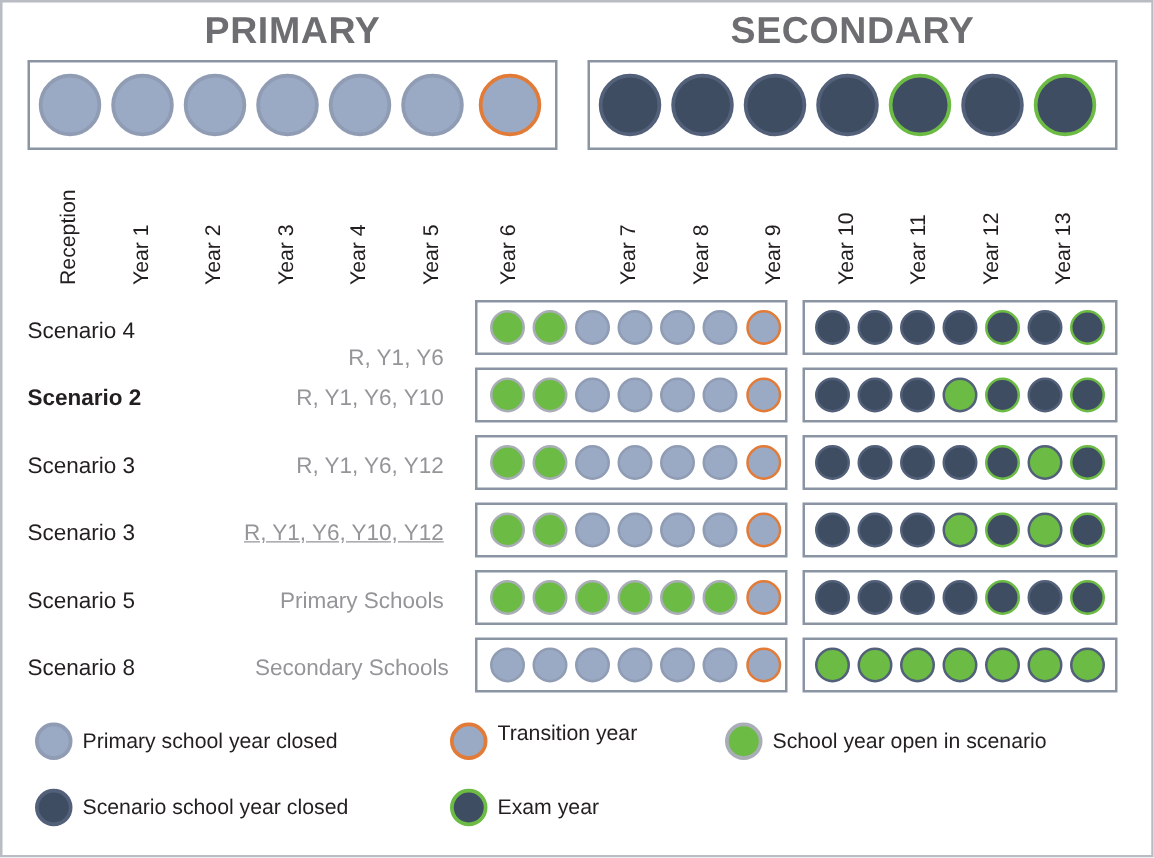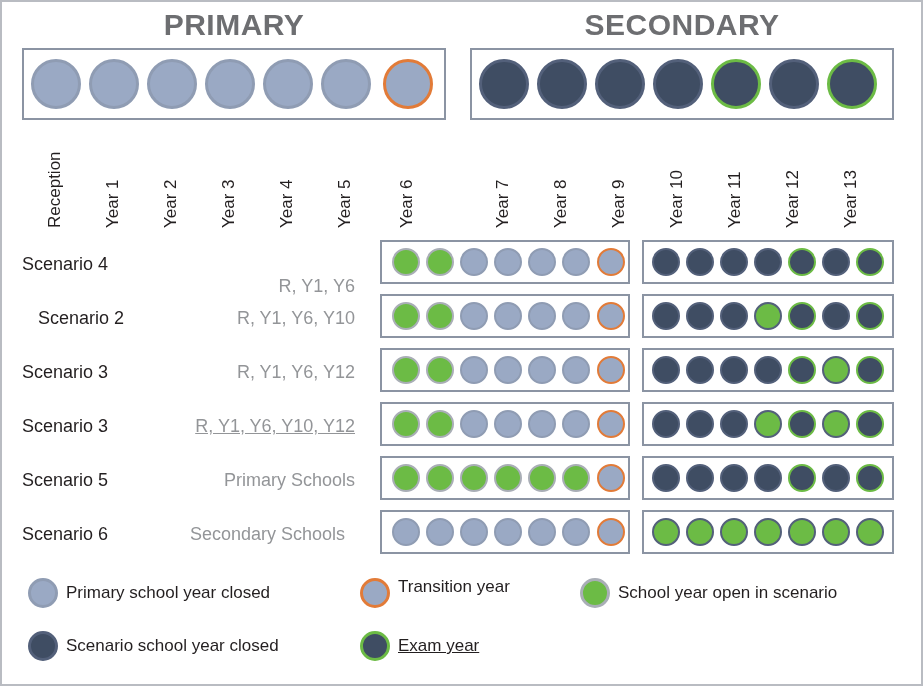--- a/index.html
+++ b/index.html
@@ -135,21 +135,21 @@
     <div class="circ sm prim-closed" style="left: 528px; top: 248px;"></div>
     <div class="circ sm prim-closed" style="left: 562px; top: 248px;"></div>
     <div class="circ sm prim-closed trans" style="left: 597px; top: 248px;"></div>
     <div class="circ sm sec-closed" style="left: 652px; top: 248px;"></div>
     <div class="circ sm sec-closed" style="left: 686px; top: 248px;"></div>
     <div class="circ sm sec-closed" style="left: 720px; top: 248px;"></div>
     <div class="circ sm sec-closed" style="left: 754px; top: 248px;"></div>
     <div class="circ sm sec-closed exam" style="left: 788px; top: 248px;"></div>
     <div class="circ sm sec-closed" style="left: 822px; top: 248px;"></div>
     <div class="circ sm sec-closed exam" style="left: 856px; top: 248px;"></div>
-    <div class="row-label" style="left: 38px; top: 308px;">Scenario 2</div>
+    <div class="row-label" style="left: 22px; top: 308px; font-weight: bold;">Scenario 2</div>
     <div class="row-sub" style="left: 150px; width: 205px; top: 308px;">R, Y1, Y6, Y10</div>
     <div class="row-box" style="left: 380px; top: 294px; width: 250px; height: 44px;"></div>
     <div class="row-box" style="left: 642px; top: 294px; width: 252px; height: 44px;"></div>
     <div class="circ sm open" style="left: 392px; top: 302px;"></div>
     <div class="circ sm open" style="left: 426px; top: 302px;"></div>
     <div class="circ sm prim-closed" style="left: 460px; top: 302px;"></div>
     <div class="circ sm prim-closed" style="left: 494px; top: 302px;"></div>
     <div class="circ sm prim-closed" style="left: 528px; top: 302px;"></div>
     <div class="circ sm prim-closed" style="left: 562px; top: 302px;"></div>
     <div class="circ sm prim-closed trans" style="left: 597px; top: 302px;"></div>
@@ -207,22 +207,22 @@
     <div class="circ sm open" style="left: 528px; top: 464px;"></div>
     <div class="circ sm open" style="left: 562px; top: 464px;"></div>
     <div class="circ sm prim-closed trans" style="left: 597px; top: 464px;"></div>
     <div class="circ sm sec-closed" style="left: 652px; top: 464px;"></div>
     <div class="circ sm sec-closed" style="left: 686px; top: 464px;"></div>
     <div class="circ sm sec-closed" style="left: 720px; top: 464px;"></div>
     <div class="circ sm sec-closed" style="left: 754px; top: 464px;"></div>
     <div class="circ sm sec-closed exam" style="left: 788px; top: 464px;"></div>
     <div class="circ sm sec-closed" style="left: 822px; top: 464px;"></div>
     <div class="circ sm sec-closed exam" style="left: 856px; top: 464px;"></div>
-    <div class="row-label" style="left: 22px; top: 524px;">Scenario 6</div>
-    <div class="row-sub" style="left: 140px; width: 205px; top: 524px;">Secondary Schools</div>
+    <div class="row-label" style="left: 22px; top: 524px;">Scenario 8</div>
+    <div class="row-sub" style="left: 154px; width: 205px; top: 524px;">Secondary Schools</div>
     <div class="row-box" style="left: 380px; top: 510px; width: 250px; height: 44px;"></div>
     <div class="row-box" style="left: 642px; top: 510px; width: 252px; height: 44px;"></div>
     <div class="circ sm prim-closed" style="left: 392px; top: 518px;"></div>
     <div class="circ sm prim-closed" style="left: 426px; top: 518px;"></div>
     <div class="circ sm prim-closed" style="left: 460px; top: 518px;"></div>
     <div class="circ sm prim-closed" style="left: 494px; top: 518px;"></div>
     <div class="circ sm prim-closed" style="left: 528px; top: 518px;"></div>
     <div class="circ sm prim-closed" style="left: 562px; top: 518px;"></div>
     <div class="circ sm prim-closed trans" style="left: 597px; top: 518px;"></div>
     <div class="circ sm open-dark" style="left: 652px; top: 518px;"></div>
@@ -234,14 +234,14 @@
     <div class="circ sm open-dark" style="left: 856px; top: 518px;"></div>
     <div class="lg-circ prim-closed" style="left: 28px; top: 578px;"></div>
     <div class="lg-text" style="left: 66px; top: 583px;">Primary school year closed</div>
     <div class="lg-circ prim-closed trans" style="left: 360px; top: 578px;"></div>
     <div class="lg-text" style="left: 398px; top: 577px;">Transition year</div>
     <div class="lg-circ open" style="left: 580px; top: 578px;"></div>
     <div class="lg-text" style="left: 618px; top: 583px;">School year open in scenario</div>
     <div class="lg-circ sec-closed" style="left: 28px; top: 631px;"></div>
     <div class="lg-text" style="left: 66px; top: 636px;">Scenario school year closed</div>
     <div class="lg-circ sec-closed exam" style="left: 360px; top: 631px;"></div>
-    <div class="lg-text" style="left: 398px; top: 636px; text-decoration: underline;">Exam year</div>
+    <div class="lg-text" style="left: 398px; top: 636px;">Exam year</div>
   </div>
 
 </body></html>

